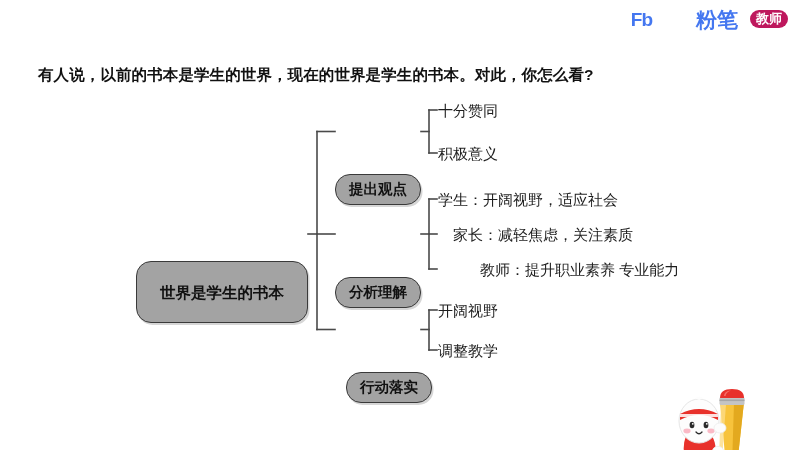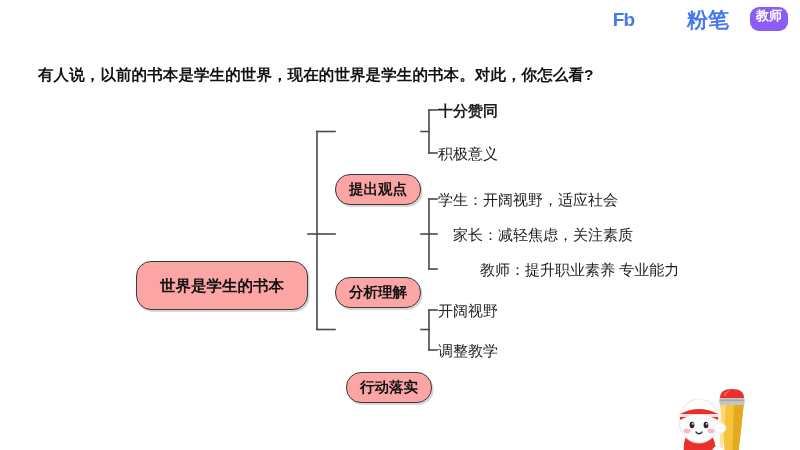--- a/index.html
+++ b/index.html
@@ -35,77 +35,77 @@
   }
 
   
   #brand-logo {
     position: absolute;
     right: 12px;
     top: 6px;
     height: 26px;
     display: flex;
     align-items: center;
-    gap: 21px;
+    gap: 12px;
   }
   #brand-mark {
     font-size: 19px;
     font-weight: bold;
     color: #4477f0;
     letter-spacing: -1px;
     line-height: 1;
   }
   #brand-name {
     font-size: 21px;
     font-weight: bold;
     color: #4477f0;
     line-height: 1;
     margin-left: 32px;
   }
   #brand-tag {
     font-size: 13px;
     font-weight: bold;
     color: #ffffff;
-    background: #8b5cf6;
+    background: #be185d;
     border-radius: 9px;
-    padding: 2px 6px 9px 6px;
+    padding: 2px 6px 3px 6px;
     line-height: 1;
   }
 
   
   #mindmap {
     position: absolute;
     left: 0; top: 58px;
     width: 800px; height: 392px;
   }
   #mindmap-svg {
     position: absolute;
     left: 0; top: 0;
   }
 
   
   .node-box {
     position: absolute;
     box-sizing: border-box;
     border: 1.6px solid #3a3a3a;
     border-radius: 15px;
-    background: #fca5a5;
+    background: #a3a3a3;
     display: flex;
     align-items: center;
     justify-content: center;
     text-align: center;
     font-weight: bold;
     color: #111111;
     box-shadow: 1.5px 2px 0 rgba(120,120,120,0.30);
   }
   #node-root {
     left: 136px;
     top: 203px;
     width: 172px;
-    height: 49px;
+    height: 62px;
     font-size: 15.5px;
     line-height: 21px;
   }
   .branch-box {
     width: 86px;
     height: 31px;
     font-size: 14.5px;
     left: 335px;
   }
   #node-branch-0 { top: 116px; }
@@ -181,21 +181,21 @@
   <div id="node-root" class="node-box">
     <div>
       <div>世界是学生的书本</div>
     </div>
   </div>
 
   <div id="node-branch-0" class="node-box branch-box">提出观点</div>
   <div id="node-branch-1" class="node-box branch-box">分析理解</div>
   <div id="node-branch-2" class="node-box branch-box">行动落实</div>
 
-  <div class="leaf-text" style="top:45px;font-weight:bold;">十分赞同</div>
+  <div class="leaf-text" style="top:45px;">十分赞同</div>
   <div class="leaf-text" style="top:88px;">积极意义</div>
 
   <div class="leaf-text" style="top:134px;">学生：开阔视野，适应社会</div>
   <div class="leaf-text" style="top:169px;margin-left:15px;">家长：减轻焦虑，关注素质</div>
   <div class="leaf-text" style="top:204px;margin-left:42px;">教师：提升职业素养 专业能力</div>
 
   <div class="leaf-text" style="top:245px;">开阔视野</div>
   <div class="leaf-text" style="top:285px;">调整教学</div>
 
   <svg id="mascot" viewBox="0 0 98 100">

